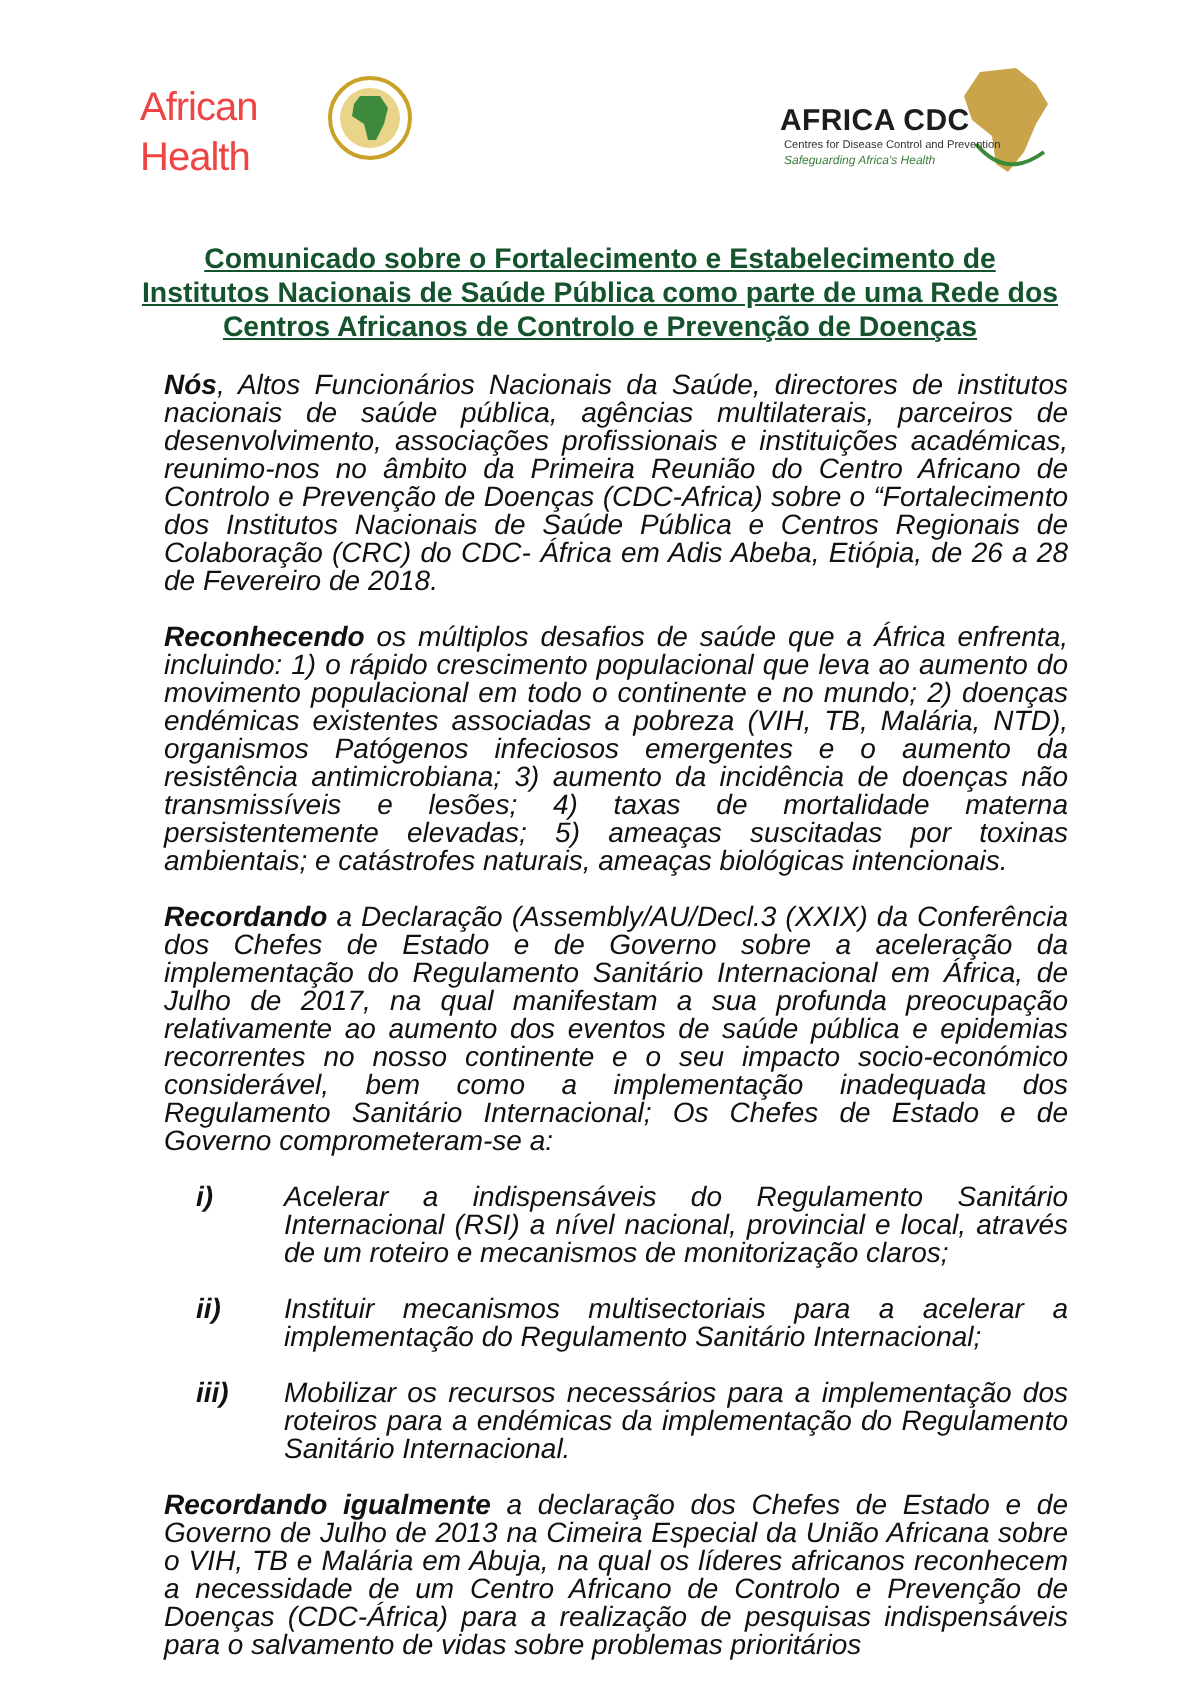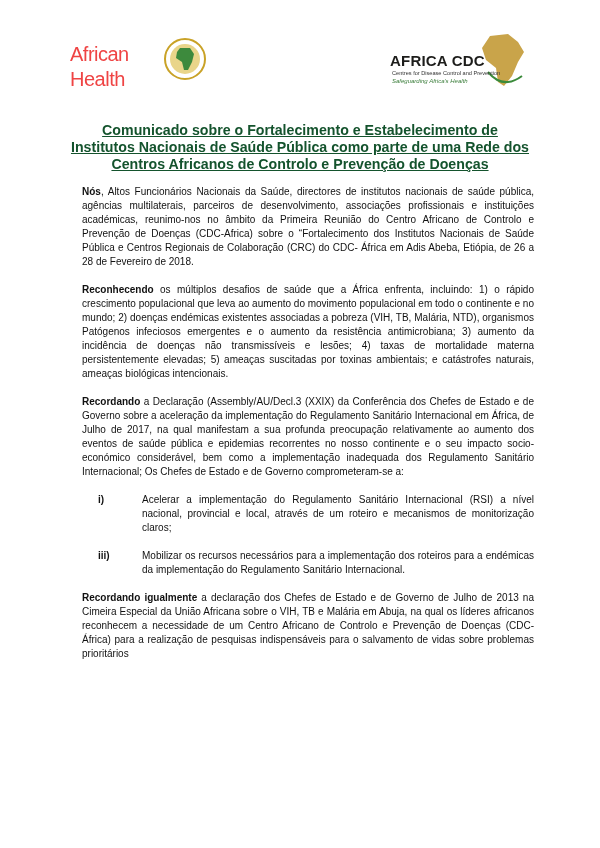--- a/index.html
+++ b/index.html
@@ -14,21 +14,21 @@
   .logo-cdc { position: absolute; left: 390px; top: 32px; width: 150px; height: 60px; }
   .cdc-map { position: absolute; left: 88px; top: 0; width: 50px; height: 58px; }
   .cdc-title { position: absolute; left: 0; top: 20px; font-size: 15px; font-weight: bold; color: #1d1d1b; letter-spacing: 0.2px; }
   .cdc-sub { position: absolute; left: 2px; top: 38px; font-size: 5.6px; color: #333; }
   .cdc-tag { position: absolute; left: 2px; top: 46px; font-size: 6px; color: #3a7d3a; font-style: italic; }
   .title {
     position: absolute; left: 70px; top: 110px; width: 460px;
     text-align: center; font-weight: bold; font-size: 14.2px; line-height: 17px;
     color: #14532d; text-decoration: underline; margin-top: 12px;
   }
-  .body { position: absolute; left: 82px; top: 185px; width: 452px; font-size: 10px; line-height: 14px; text-align: justify; }
+  .body { position: absolute; left: 82px; top: 185px; width: 452px; font-size: 14px; line-height: 14px; text-align: justify; font-style: italic; }
   .para { margin: 0 0 14px 0; }
   .para b { font-weight: bold; }
   .list { margin: 0 0 14px 0; padding: 0; list-style: none; }
   .list li { display: flex; margin: 0 0 14px 0; }
   .list .num { width: 52px; flex: none; padding-left: 16px; font-weight: bold; box-sizing: border-box; }
   .list .txt { flex: 1; padding-left: 8px; text-align: justify; }
 </style>
 </head>
 <body>
 
@@ -56,21 +56,25 @@
 
 <div class="title">Comunicado sobre o Fortalecimento e Estabelecimento de Institutos Nacionais de Saúde Pública como parte de uma Rede dos Centros Africanos de Controlo e Prevenção de Doenças</div>
 
 <div class="body">
   <p class="para"><b>Nós</b><span>, Altos Funcionários Nacionais da Saúde, directores de institutos nacionais de saúde pública, agências multilaterais, parceiros de desenvolvimento, associações profissionais e instituições académicas, reunimo-nos no âmbito da Primeira Reunião do Centro Africano de Controlo e Prevenção de Doenças (CDC-Africa) sobre o “Fortalecimento dos Institutos Nacionais de Saúde Pública e Centros Regionais de Colaboração (CRC) do CDC- África em Adis Abeba, Etiópia, de 26 a 28 de Fevereiro de 2018.</span></p>
   <p class="para"><b>Reconhecendo</b><span> os múltiplos desafios de saúde que a África enfrenta, incluindo: 1) o rápido crescimento populacional que leva ao aumento do movimento populacional em todo o continente e no mundo; 2) doenças endémicas existentes associadas a pobreza (VIH, TB, Malária, NTD), organismos Patógenos infeciosos emergentes e o aumento da resistência antimicrobiana; 3) aumento da incidência de doenças não transmissíveis e lesões; 4) taxas de mortalidade materna persistentemente elevadas; 5) ameaças suscitadas por toxinas ambientais; e catástrofes naturais, ameaças biológicas intencionais.</span></p>
   <p class="para"><b>Recordando</b><span> a Declaração (Assembly/AU/Decl.3 (XXIX) da Conferência dos Chefes de Estado e de Governo sobre a aceleração da implementação do Regulamento Sanitário Internacional em África, de Julho de 2017, na qual manifestam a sua profunda preocupação relativamente ao aumento dos eventos de saúde pública e epidemias recorrentes no nosso continente e o seu impacto socio-económico considerável, bem como a implementação inadequada dos Regulamento Sanitário Internacional; Os Chefes de Estado e de Governo comprometeram-se a:</span></p>
   <ul class="list">
     <li>
         <span class="num">i)</span>
-        <span class="txt">Acelerar a implementação do Regulamento Sanitário Internacional (RSI) a nível nacional, provincial e local, através de um roteiro e mecanismos de monitorização claros;</span>
+        <span class="txt">Acelerar a indispensáveis do Regulamento Sanitário Internacional (RSI) a nível nacional, provincial e local, através de um roteiro e mecanismos de monitorização claros;</span>
+      </li>
+    <li>
+        <span class="num">ii)</span>
+        <span class="txt">Instituir mecanismos multisectoriais para a acelerar a implementação do Regulamento Sanitário Internacional;</span>
       </li>
     <li>
         <span class="num">iii)</span>
         <span class="txt">Mobilizar os recursos necessários para a implementação dos roteiros para a endémicas da implementação do Regulamento Sanitário Internacional.</span>
       </li>
   </ul>
   <p class="para"><b>Recordando igualmente</b><span> a declaração dos Chefes de Estado e de Governo de Julho de 2013 na Cimeira Especial da União Africana sobre o VIH, TB e Malária em Abuja, na qual os líderes africanos reconhecem a necessidade de um Centro Africano de Controlo e Prevenção de Doenças (CDC-África) para a realização de pesquisas indispensáveis para o salvamento de vidas sobre problemas prioritários</span></p>
 </div>
 
 </body></html>

